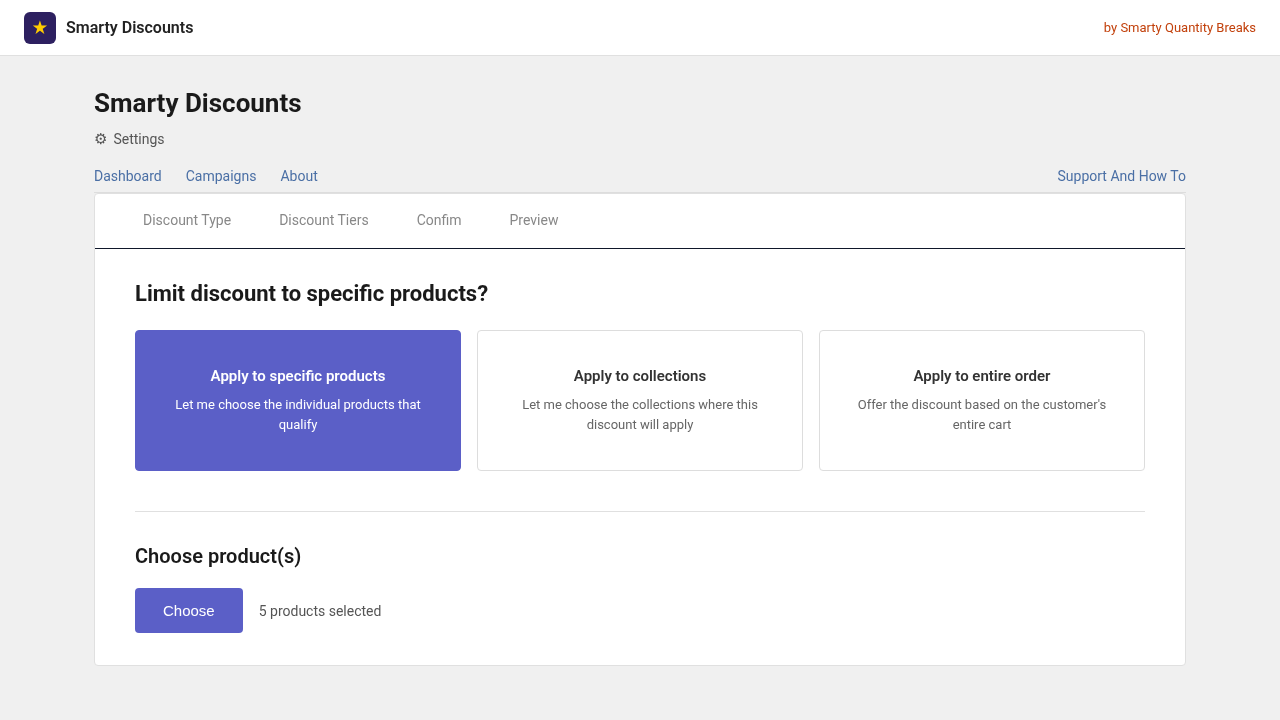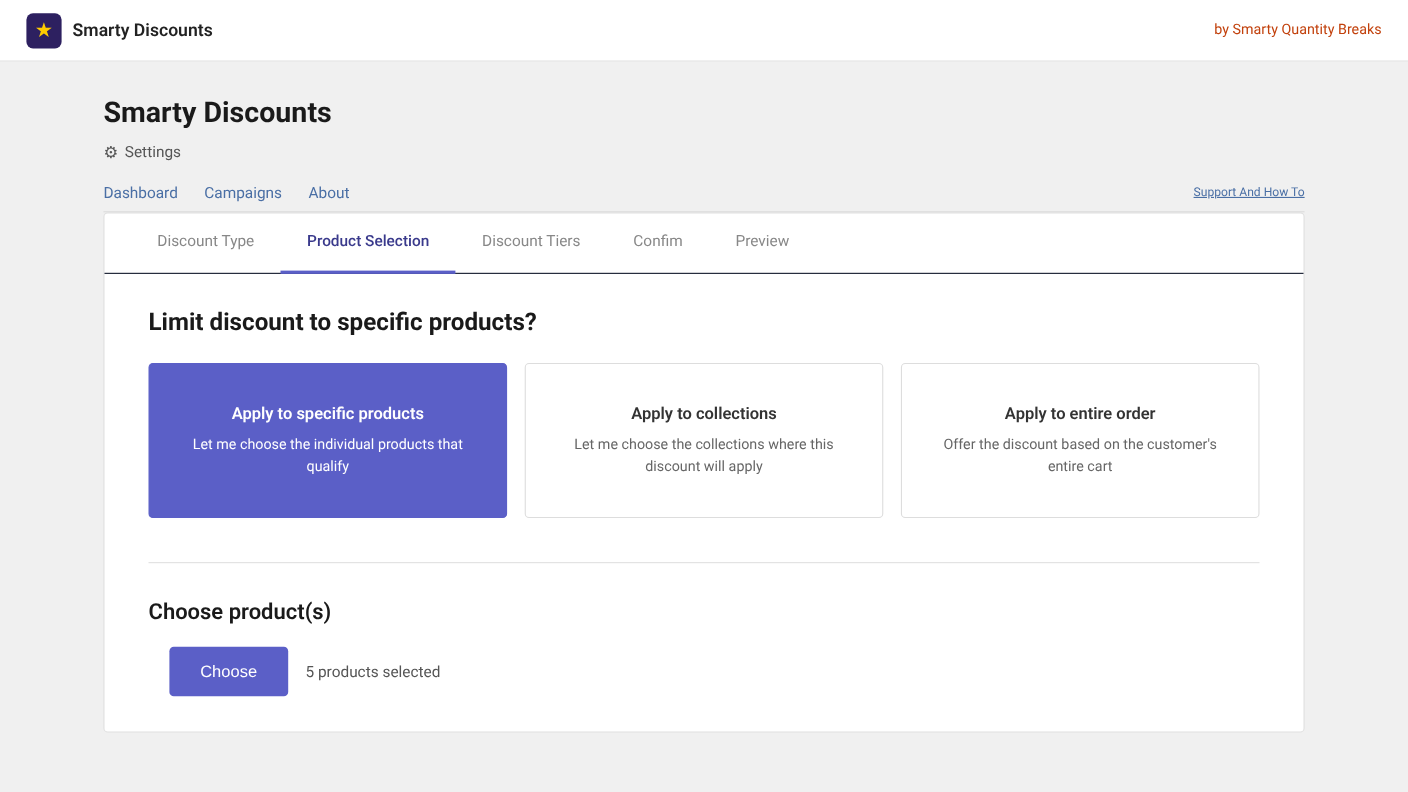--- a/index.html
+++ b/index.html
@@ -81,24 +81,23 @@
       display: flex;
       gap: 24px;
     }
     .nav-link {
       font-size: 14px;
       color: #4a6fa5;
       cursor: pointer;
       text-decoration: none;
     }
     .support-link {
-      font-size: 11px;
+      font-size: 14px;
       color: #4a6fa5;
       cursor: pointer;
-      text-decoration: underline;
     }
     
     .main-card {
       background: #fff;
       border-radius: 4px;
       border: 1px solid #e0e0e0;
       margin-top: 0;
     }
     
     .tabs {
@@ -177,21 +176,20 @@
     .sub-section-title {
       font-size: 20px;
       font-weight: 600;
       color: #1a1a1a;
       margin-bottom: 20px;
     }
     .choose-row {
       display: flex;
       align-items: center;
       gap: 16px;
-      margin-left: 19px;
     }
     .choose-btn {
       background: #5b5fc7;
       color: #fff;
       border: none;
       border-radius: 4px;
       padding: 14px 28px;
       font-size: 15px;
       font-weight: 500;
       cursor: pointer;
@@ -228,21 +226,20 @@
       <a class="nav-link">Campaigns</a>
       <a class="nav-link">About</a>
     </div>
     <a class="support-link">Support And How To</a>
   </div>
 
   <div class="main-card">
 
     <div class="tabs">
       <div class="tab">Discount Type</div>
-      <div class="tab active">Product Selection</div>
       <div class="tab">Discount Tiers</div>
       <div class="tab">Confim</div>
       <div class="tab">Preview</div>
     </div>
 
     <div class="card-body">
       <h2 class="section-title">Limit discount to specific products?</h2>
 
       <div class="option-cards">
 

